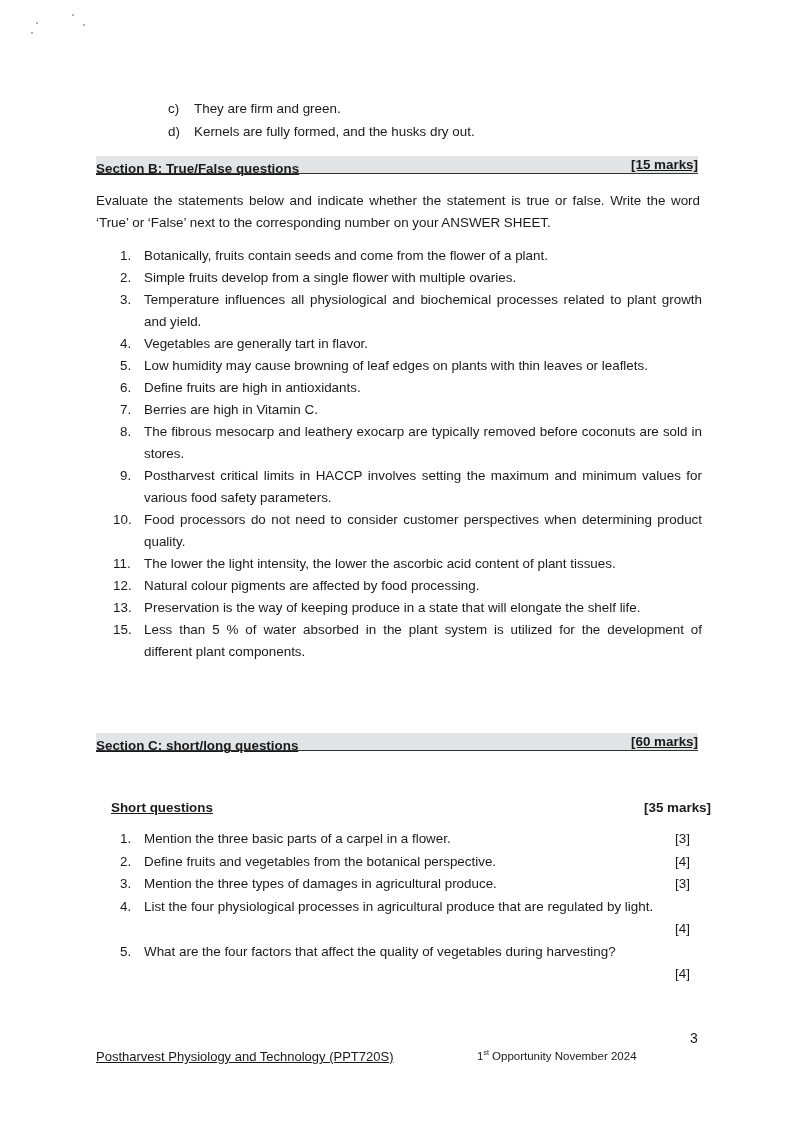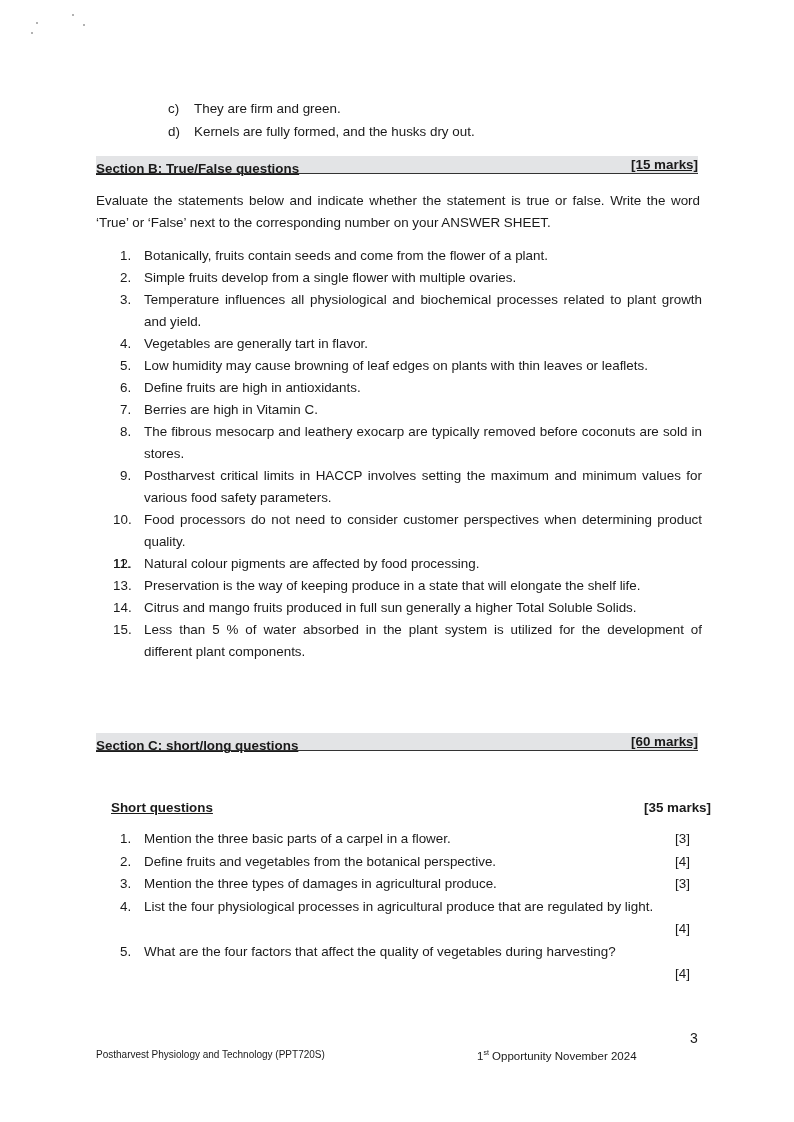--- a/index.html
+++ b/index.html
@@ -21,21 +21,21 @@
   .tf-item.two .num { left: 17px; }
   .sub-head { position: absolute; left: 96px; width: 600px; font-weight: bold; line-height: 20px; margin-left: 15px; }
   .sub-head .t { text-decoration: underline; }
   .sub-head .m { position: absolute; right: 0; top: 0; }
   .sq-list { position: absolute; left: 96px; top: 828px; width: 604px; }
   .sq-item { position: relative; padding-left: 48px; line-height: 22.5px; }
   .sq-item .num { position: absolute; left: 24px; top: 0; }
   .sq-item .mk { position: absolute; right: 10px; top: 0; }
   .sq-item .mk.below { position: static; display: block; text-align: right; padding-right: 10px; }
   .page-num { position: absolute; left: 690px; top: 1030px; font-size: 14px; }
-  .footer-left { position: absolute; left: 96px; top: 1049px; font-size: 10px; }
+  .footer-left { position: absolute; left: 96px; top: 1049px; font-size: 13px; text-decoration: underline; }
   .footer-right { position: absolute; left: 477px; top: 1049px; font-size: 11.5px; }
   sup { font-size: 7px; }
 </style>
 </head>
 <body>
 
 <div class="page">
 
   <div class="specks">
     <span class="speck" style="left:8px;top:10px"></span>
@@ -62,24 +62,23 @@
     <div class="tf-item"><span class="num">1.</span><span>Botanically, fruits contain seeds and come from the flower of a plant.</span></div>
     <div class="tf-item"><span class="num">2.</span><span>Simple fruits develop from a single flower with multiple ovaries.</span></div>
     <div class="tf-item"><span class="num">3.</span><span>Temperature influences all physiological and biochemical processes related to plant growth and yield.</span></div>
     <div class="tf-item"><span class="num">4.</span><span>Vegetables are generally tart in flavor.</span></div>
     <div class="tf-item"><span class="num">5.</span><span>Low humidity may cause browning of leaf edges on plants with thin leaves or leaflets.</span></div>
     <div class="tf-item"><span class="num">6.</span><span>Define fruits are high in antioxidants.</span></div>
     <div class="tf-item"><span class="num">7.</span><span>Berries are high in Vitamin C.</span></div>
     <div class="tf-item"><span class="num">8.</span><span>The fibrous mesocarp and leathery exocarp are typically removed before coconuts are sold in stores.</span></div>
     <div class="tf-item"><span class="num">9.</span><span>Postharvest critical limits in HACCP involves setting the maximum and minimum values for various food safety parameters.</span></div>
     <div class="tf-item two"><span class="num">10.</span><span>Food processors do not need to consider customer perspectives when determining product quality.</span></div>
-    <div class="tf-item two"><span class="num">11.</span></div>
+    <div class="tf-item two"><span class="num">11.</span><span>The lower the light intensity, the lower the ascorbic acid content of plant tissues.</span></div>
     <div class="tf-item two"><span class="num">12.</span><span>Natural colour pigments are affected by food processing.</span></div>
     <div class="tf-item two"><span class="num">13.</span><span>Preservation is the way of keeping produce in a state that will elongate the shelf life.</span></div>
-    <div class="tf-item two"><span class="num">14.</span><span>Citrus and mango fruits produced in full sun generally a higher Total Soluble Solids.</span></div>
     <div class="tf-item two"><span class="num">15.</span><span>Less than 5 % of water absorbed in the plant system is utilized for the development of different plant components.</span></div>
   </div>
 
   <div class="section-bar" style="top:733px">
     <span class="title">Section C: short/long questions</span>
     <span class="marks">[60 marks]</span>
   </div>
 
 
   <div class="sub-head" style="top:798px">

